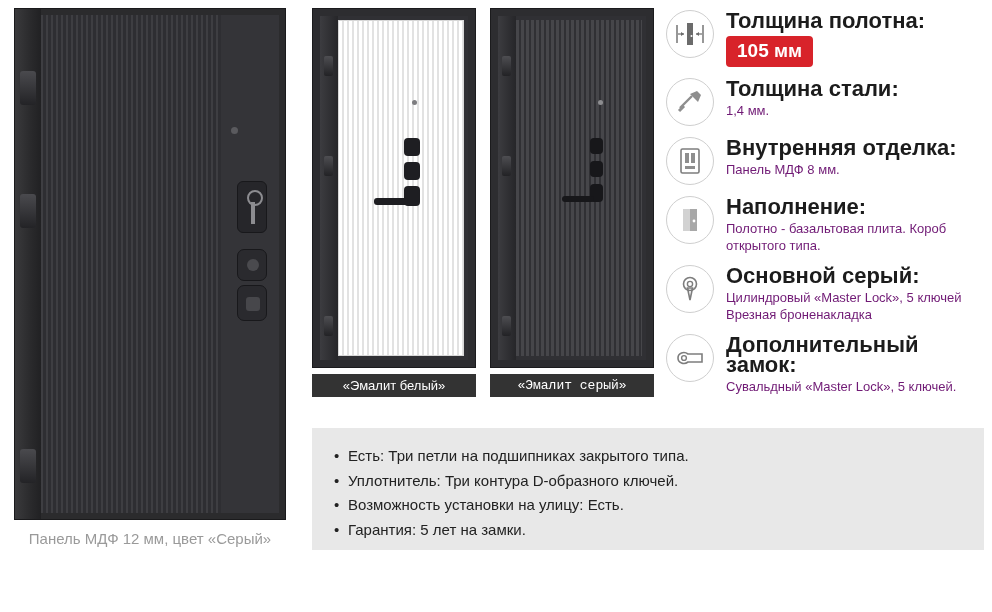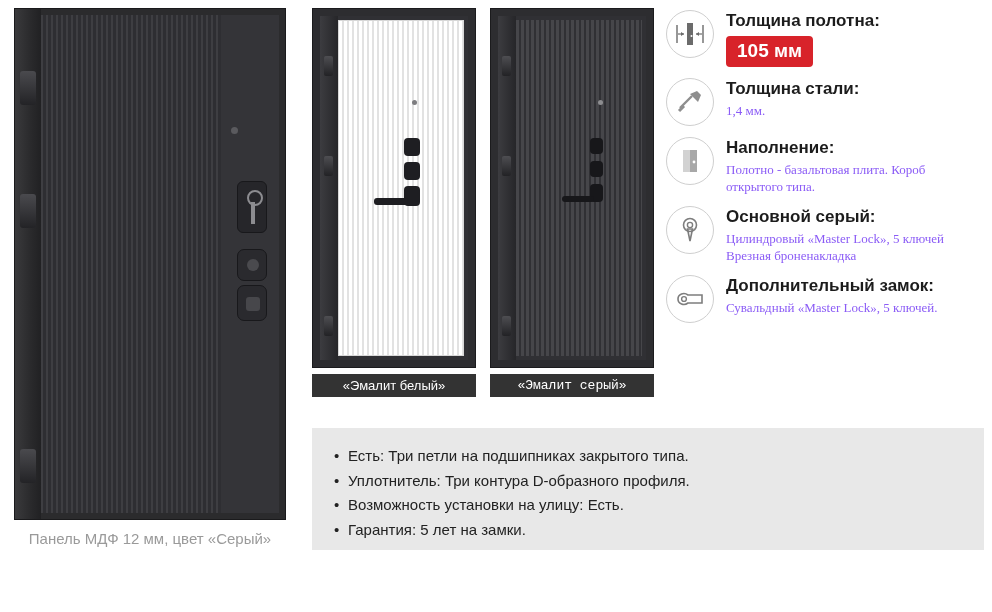--- a/index.html
+++ b/index.html
@@ -187,31 +187,30 @@
     flex: 0 0 48px;
     width: 48px; height: 48px;
     border-radius: 50%;
     border: 1px solid #cfcfcf;
     margin-right: 12px;
     display: flex; align-items: center; justify-content: center;
     background: #fff;
   }
   .spec-body { flex: 1 1 auto; padding-top: 1px; }
   .spec-title {
-    font-size: 17px;
+    font-size: 22px;
     font-weight: bold;
     color: #1c1c1c;
     line-height: 20px;
     margin-bottom: 3px;
   }
   .spec-value {
     font-size: 13px;
-    color: #8b5cf6;
+    color: #701a75;
     line-height: 17px;
-    font-family: Liberation Serif, serif;
   }
   .badge {
     display: inline-block;
     background: #d8232a;
     color: #fff;
     font-size: 19px;
     font-weight: bold;
     padding: 4px 11px 5px;
     border-radius: 4px;
     margin-top: 2px;
@@ -330,20 +329,34 @@
           <path d="M14 5 L21 2 L25 6 L22 13 Z" fill="#8e8e8e"></path>
           <path d="M3 22 L8 17" stroke="#8e8e8e" stroke-width="3" fill="none"></path>
         </svg>
       </div>
       <div class="spec-body">
         <div class="spec-title">Толщина стали:</div>
         <div class="spec-value">1,4 мм.</div>
       </div>
     </div>
 
+    <div class="spec-row">
+      <div class="spec-icon">
+        <svg width="26" height="28" viewBox="0 0 26 28">
+          <rect x="4" y="2" width="18" height="24" rx="1.5" fill="none" stroke="#7d7d7d" stroke-width="1.6"></rect>
+          <rect x="8" y="6" width="4" height="10" fill="#8e8e8e"></rect>
+          <rect x="14" y="6" width="4" height="10" fill="#8e8e8e"></rect>
+          <rect x="8" y="19" width="10" height="3" fill="#8e8e8e"></rect>
+        </svg>
+      </div>
+      <div class="spec-body">
+        <div class="spec-title">Внутренняя отделка:</div>
+        <div class="spec-value">Панель МДФ 8 мм.</div>
+      </div>
+    </div>
 
     <div class="spec-row">
       <div class="spec-icon">
         <svg width="24" height="28" viewBox="0 0 24 28">
           <path d="M5 3 H19 V25 H5 Z" fill="#a8a8a8"></path>
           <path d="M5 3 H12 V25 H5 Z" fill="#d2d2d2"></path>
           <circle cx="16" cy="15" r="1.4" fill="#fff"></circle>
         </svg>
       </div>
       <div class="spec-body">
@@ -377,19 +390,19 @@
         <div class="spec-title">Дополнительный замок:</div>
         <div class="spec-value">Сувальдный «Master Lock», 5 ключей.</div>
       </div>
     </div>
 
   </div>
 
   <div class="features">
     <ul>
       <li>Есть: Три петли на подшипниках закрытого типа.</li>
-      <li>Уплотнитель: Три контура D-образного профиля.</li>
+      <li>Уплотнитель: Три контура D-образного ключей.</li>
       <li>Возможность установки на улицу: Есть.</li>
       <li>Гарантия: 5 лет на замки.</li>
     </ul>
   </div>
 
 </div>
 
 </body></html>

